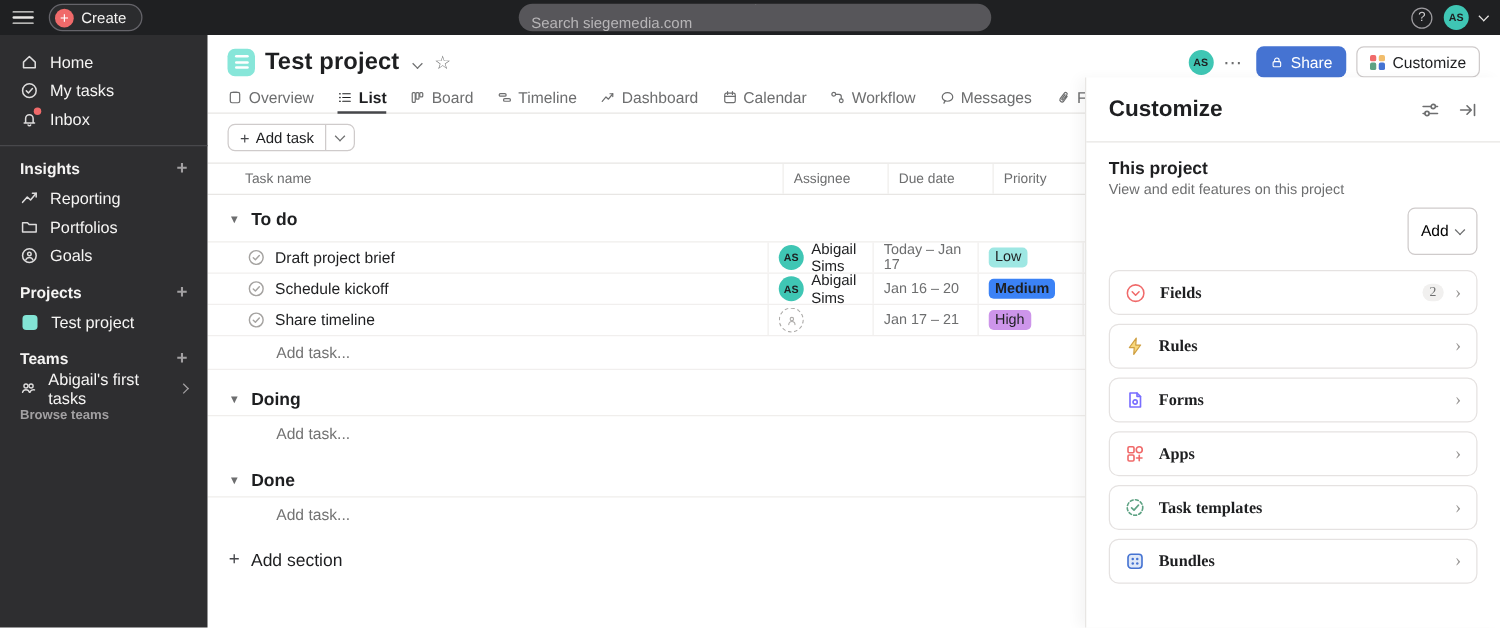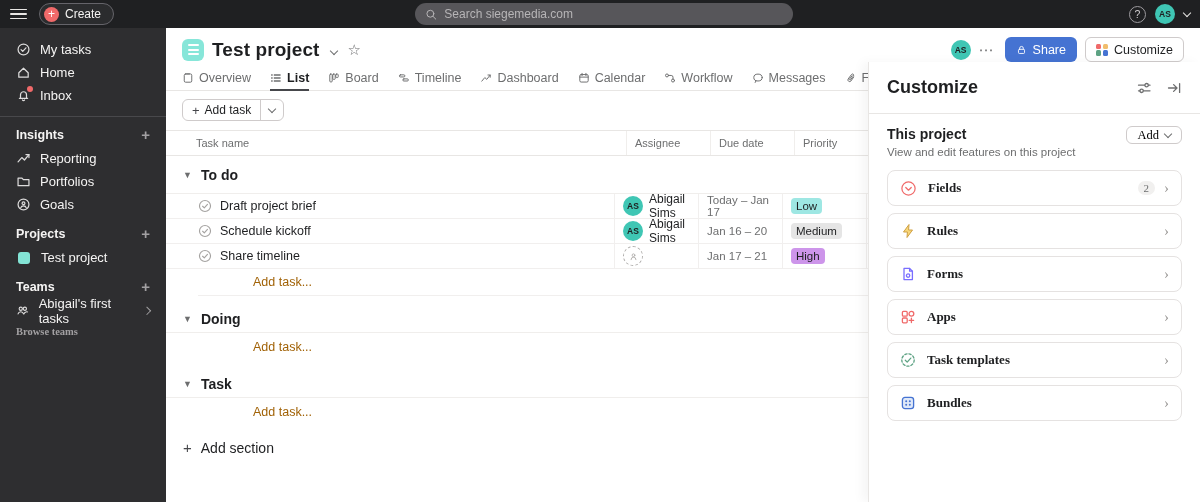--- a/index.html
+++ b/index.html
@@ -11,21 +11,21 @@
   
   .topbar { position:absolute; top:0; left:0; width:1200px; height:28px; background:#1f2022;
     display:flex; align-items:center; padding:0 10px; gap:12px; z-index:40; }
   .hamburger { width:17px; display:flex; flex-direction:column; gap:3px; cursor:pointer; }
   .hamburger div { height:1.6px; background:#e8e6e4; border-radius:1px; }
   .create-btn { display:flex; align-items:center; gap:6px; height:22px; padding:0 12px 0 4px;
     background:#2b2c2e; border:1px solid #65646a; border-radius:12px; color:#f5f4f3; font-size:12px; cursor:pointer; }
   .create-plus { width:15px; height:15px; border-radius:50%; background:#f06a6a; color:#fff;
     display:grid; place-items:center; font-size:12px; line-height:1; }
   .searchbar { position:absolute; left:415px; top:3px; width:378px; height:22px; background:#57565a;
-    border-radius:11px; display:flex; align-items:center; gap:7px; padding:0 10px; color:#b7b5b7; }
+    border-radius:11px; display:flex; align-items:center; gap:7px; padding:0 10px; color:#b7b5b7;flex-direction:column; }
   .searchbar input { border:none; outline:none; background:transparent; color:#e8e6e4; font-size:12px; width:100%;
     font-family:"Liberation Sans", sans-serif; }
   .searchbar input::placeholder { color:#b7b5b7; }
   .topbar-right { margin-left:auto; display:flex; align-items:center; gap:9px; }
   .help-btn { width:17px; height:17px; border-radius:50%; border:1px solid #9d9b9f; color:#cfcdcf;
     display:grid; place-items:center; font-size:10.5px; cursor:pointer; }
   .avatar { width:20px; height:20px; border-radius:50%; background:#3fc6b4; color:#1e1f21;
     display:grid; place-items:center; font-size:8.5px; font-weight:bold; }
   .chev { width:6px; height:6px; border-right:1.4px solid currentColor; border-bottom:1.4px solid currentColor;
     transform:rotate(45deg); display:inline-block; }
@@ -38,21 +38,21 @@
   .side-item .sic { color:#dddcdc; }
   .bell-wrap { position:relative; }
   .bell-dot { position:absolute; top:-2px; right:-2px; width:6px; height:6px; background:#f06a6a; border-radius:50%; }
   .side-divider { height:1px; background:#48484b; margin:9px 0 3px; }
   .side-sec-head { display:flex; align-items:center; justify-content:space-between; height:25px;
     padding:0 16px; font-weight:bold; font-size:12.5px; margin-top:5px; }
   .side-plus { color:#a2a0a2; font-size:15px; cursor:pointer; line-height:1; }
   .proj-dot { width:12px; height:12px; border-radius:3px; background:#83e4d5; margin:0 2px; }
   .team-item { justify-content:flex-start; }
   .team-chev { margin-left:auto; color:#a2a0a2; transform:rotate(-45deg); }
-  .browse { padding:4px 16px 0; font-size:10.5px; font-weight:bold; color:#a2a0a2; cursor:pointer;font-family:Liberation Serif, serif; }
+  .browse { padding:4px 16px 0; font-size:10.5px; font-weight:bold; color:#a2a0a2; cursor:pointer; }
 
   
   .main { position:absolute; top:28px; left:166px; right:0; bottom:0; background:#fff; overflow:hidden; }
   .proj-header { height:33px; margin-top:5px; display:flex; align-items:center; gap:8px; padding:0 16px; }
   .proj-icon { width:22px; height:22px; border-radius:6px; background:#87e6d9; display:flex;
     flex-direction:column; justify-content:center; align-items:center; gap:2.5px; cursor:pointer; }
   .proj-icon div { width:11px; height:2px; background:#fff; border-radius:1px; }
   .proj-title { font-size:19px; font-weight:bold; letter-spacing:.1px; }
   .title-chev { color:#6d6e6f; margin:2px 2px 0 4px; cursor:pointer; }
   .star { color:#6d6e6f; font-size:15px; cursor:pointer; margin-top:1px; }
@@ -92,41 +92,41 @@
   .trow { height:25px; border-bottom:1px solid #f1efee; font-size:12.5px; cursor:pointer; }
   .trow > div { display:flex; align-items:center; height:100%; border-left:1px solid #f1efee; padding-left:8px; overflow:hidden; }
   .trow > div:first-child { border-left:none; padding-left:32px; gap:8px; }
   .checkbox { color:#a5a3a1; cursor:pointer; flex:none; }
   .cell-assignee { gap:6px; font-size:12px; }
   .cell-assignee .avatar { width:20px; height:20px; flex:none; }
   .unassigned { width:20px; height:20px; border-radius:50%; border:1px dashed #aeacaa; color:#aeacaa;
     display:grid; place-items:center; flex:none; }
   .cell-due { font-size:11.5px; color:#6d6e6f; }
   .prio-badge { border-radius:4px; padding:2px 5px; font-size:11.5px; color:#1e1f21; }
-  .add-row { height:27px; display:flex; align-items:center; padding-left:55px; color:#a16207;
-    font-size:12.5px; cursor:pointer;margin-left:32px; }
+  .add-row { height:27px; display:flex; align-items:center; padding-left:55px; color:#737373;
+    font-size:12.5px; cursor:pointer; }
   .add-row.bordered { border-bottom:1px solid #f1efee; }
   .add-row.compact { height:28px; }
   .add-section { margin-top:13px; display:flex; align-items:center; gap:9px; padding-left:17px;
     font-size:14px; cursor:pointer; }
   .add-section-plus { font-size:15px; color:#46474b; }
 
   
   .panel { position:absolute; top:62px; right:0; width:332px; bottom:0; background:#fff;
     border-left:1px solid #e8e6e4; box-shadow:-6px 0 10px rgba(0,0,0,.04); z-index:20; }
   .panel-head { height:52px; display:flex; align-items:center; padding:0 18px; border-bottom:1px solid #e8e6e4; }
   .panel-title { font-size:18px; font-weight:bold; }
   .panel-head-icons { margin-left:auto; display:flex; gap:14px; color:#6d6e6f; }
   .panel-head-icons span { cursor:pointer; }
   .panel-body { padding:12px 18px; }
   .tp-row { display:flex; align-items:flex-start;justify-content:flex-end; }
   .tp-title { font-size:14px; font-weight:bold; }
   .tp-sub { font-size:11.5px; color:#6d6e6f; margin-top:4px; }
-  .add-btn { margin-left:auto; height:18px; display:flex; align-items:center; gap:6px; background:#fff;
-    border:1px solid #cfcbcb; border-radius:6px; padding:0 10px; font-size:12.5px; cursor:pointer; font-family:Liberation Serif, serif; }
+  .add-btn { margin-left:auto; height:38px; display:flex; align-items:center; gap:6px; background:#fff;
+    border:1px solid #cfcbcb; border-radius:6px; padding:0 10px; font-size:12.5px; cursor:pointer; font-family:Liberation Sans, sans-serif;margin-top:40px; }
   .add-btn .chev { color:#6d6e6f; margin-top:-2px; }
   .cards { margin-top:12px; display:flex; flex-direction:column; gap:7px; }
   .card { height:36px; border:1px solid #e5e2e1; border-radius:8px; display:flex; align-items:center;
     gap:11px; padding:0 12px; cursor:pointer; background:#fff;font-family:Liberation Serif, serif; }
   .card-label { font-size:13px; font-weight:bold; }
   .card-right { margin-left:auto; display:flex; align-items:center; gap:9px; }
   .count-badge { background:#f1f0ef; border-radius:9px; padding:1px 6px; font-size:11px; color:#6d6e6f; }
   .chev-r { color:#9c9a98; font-size:15px; line-height:1; }
 </style>
 </head>
@@ -152,30 +152,30 @@
   <div class="topbar-right">
     <div class="help-btn">?</div>
     <div class="avatar">AS</div>
     <span class="chev"></span>
   </div>
 </div>
 
 <div class="sidebar">
   <div class="side-item">
     <svg class="ic sic" width="15" height="15" viewBox="0 0 16 16">
+        <path d="M3 8.2 L8 3.4 L13 8.2 V13 H3 Z"></path>
+      </svg>
+    <span>Home</span>
+  </div>
+  <div class="side-item">
+    <svg class="ic sic" width="15" height="15" viewBox="0 0 16 16">
         <circle cx="8" cy="8" r="5.8"></circle>
         <polyline points="5.4,8.2 7.2,10 10.6,6.2"></polyline>
       </svg>
     <span>My tasks</span>
-  </div>
-  <div class="side-item">
-    <svg class="ic sic" width="15" height="15" viewBox="0 0 16 16">
-        <path d="M3 8.2 L8 3.4 L13 8.2 V13 H3 Z"></path>
-      </svg>
-    <span>Home</span>
   </div>
   <div class="side-item">
     <span class="bell-wrap">
       <svg class="ic sic" width="15" height="15" viewBox="0 0 16 16">
           <path d="M3.6 11 h8.8 M4.8 11 V7.2 a3.2 3.2 0 0 1 6.4 0 V11 M6.9 12.8 a1.2 1.2 0 0 0 2.2 0"></path>
         </svg>
       <span class="bell-dot"></span>
     </span>
     <span>Inbox</span>
   </div>
@@ -386,21 +386,21 @@
           <polyline points="5.3,8.3 7.2,10.1 10.8,6.1"></polyline>
         </svg>
       <span>Schedule kickoff</span>
     </div>
     <div class="cell-assignee">
       <span class="avatar">AS</span>
       <span>Abigail Sims</span>
     </div>
     <div class="cell-due">Jan 16 – 20</div>
     <div>
-        <span class="prio-badge" style="background: #e5e5e5;">Medium</span>
+        <span class="prio-badge" style="background: #3b82f6; font-weight: bold;">Medium</span>
       </div>
     <div></div>
   </div>
 
   <div class="grid-row trow">
     <div>
       <svg class="ic checkbox" width="14" height="14" viewBox="0 0 16 16">
           <circle cx="8" cy="8" r="6.3"></circle>
           <polyline points="5.3,8.3 7.2,10.1 10.8,6.1"></polyline>
         </svg>
@@ -424,21 +424,21 @@
   <div class="add-row bordered">Add task...</div>
 
   <div class="sec-head compact">
     <span class="caret">▼</span>
     <span>Doing</span>
   </div>
   <div class="add-row compact">Add task...</div>
 
   <div class="sec-head compact">
     <span class="caret">▼</span>
-    <span>Task</span>
+    <span>Done</span>
   </div>
   <div class="add-row compact">Add task...</div>
 
   <div class="add-section">
     <span class="add-section-plus">+</span>
     <span>Add section</span>
   </div>
 </div>
 
 <div class="panel">

